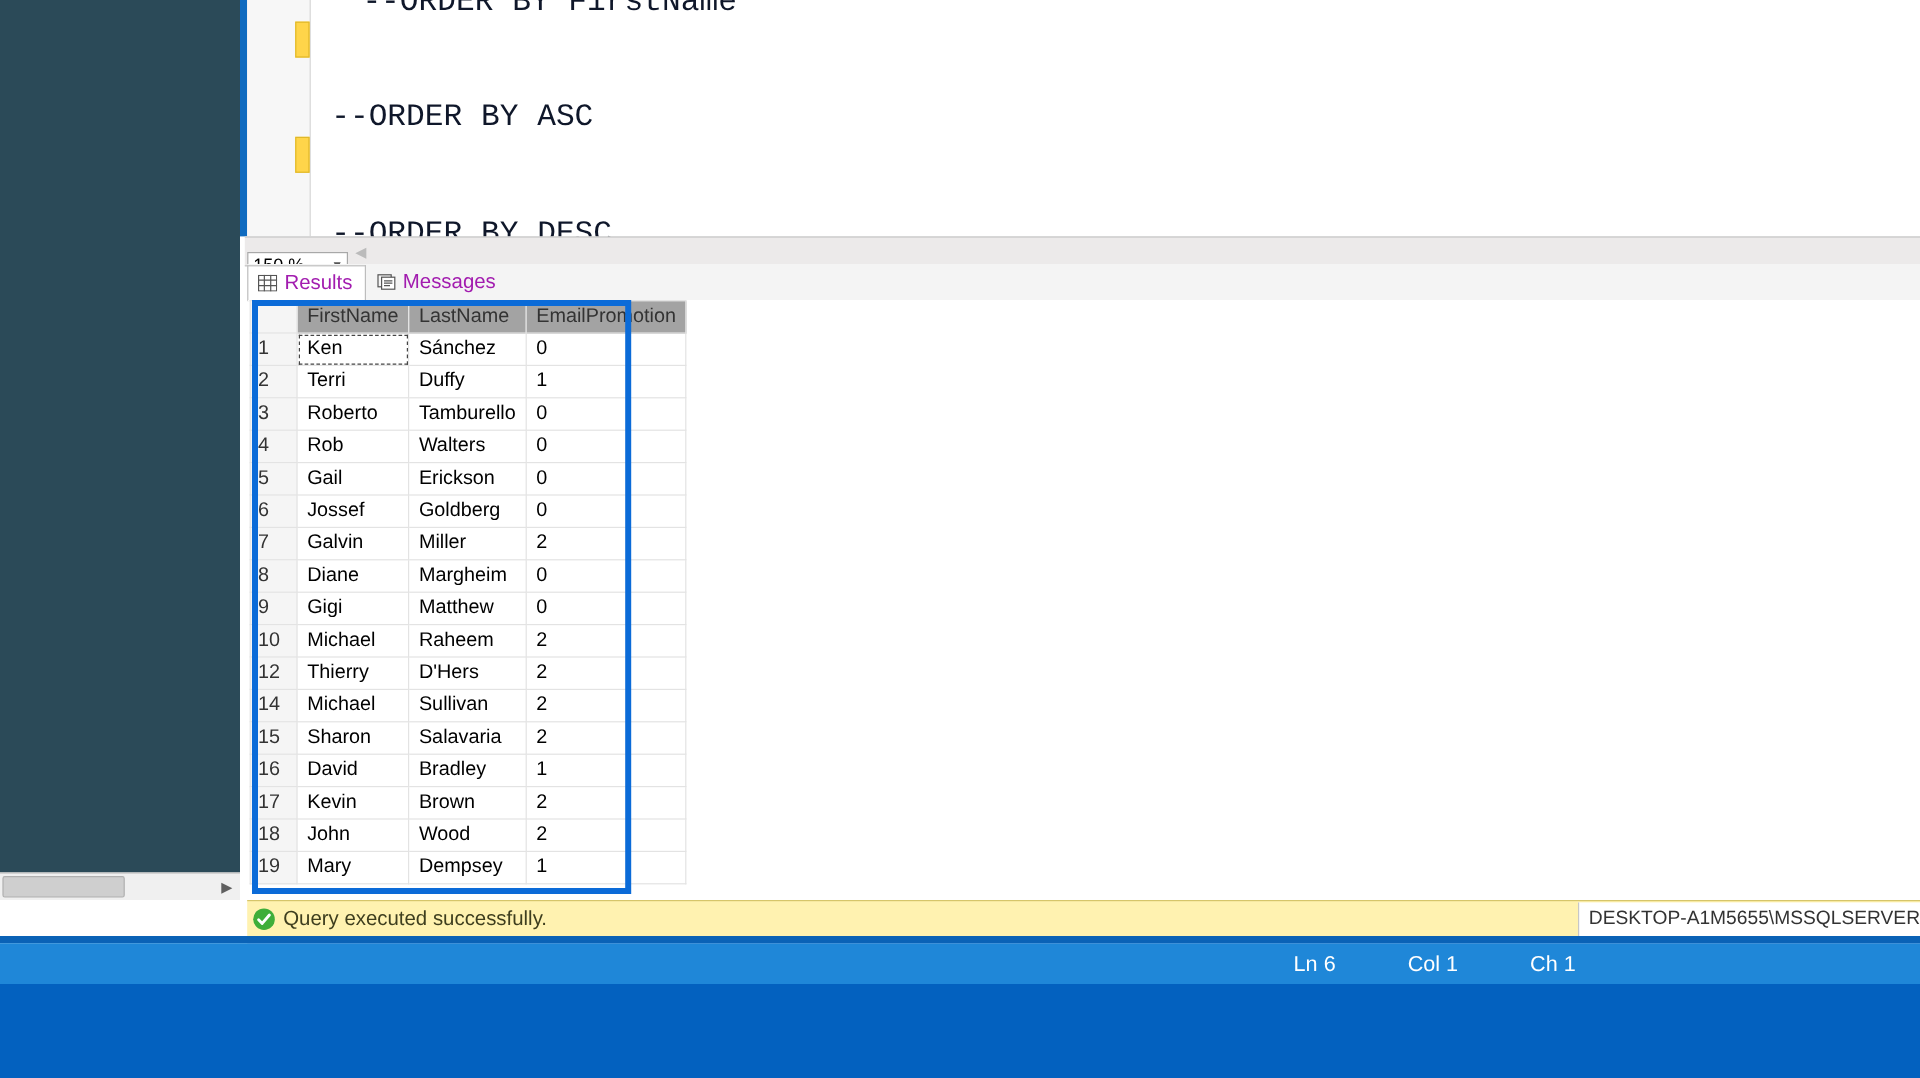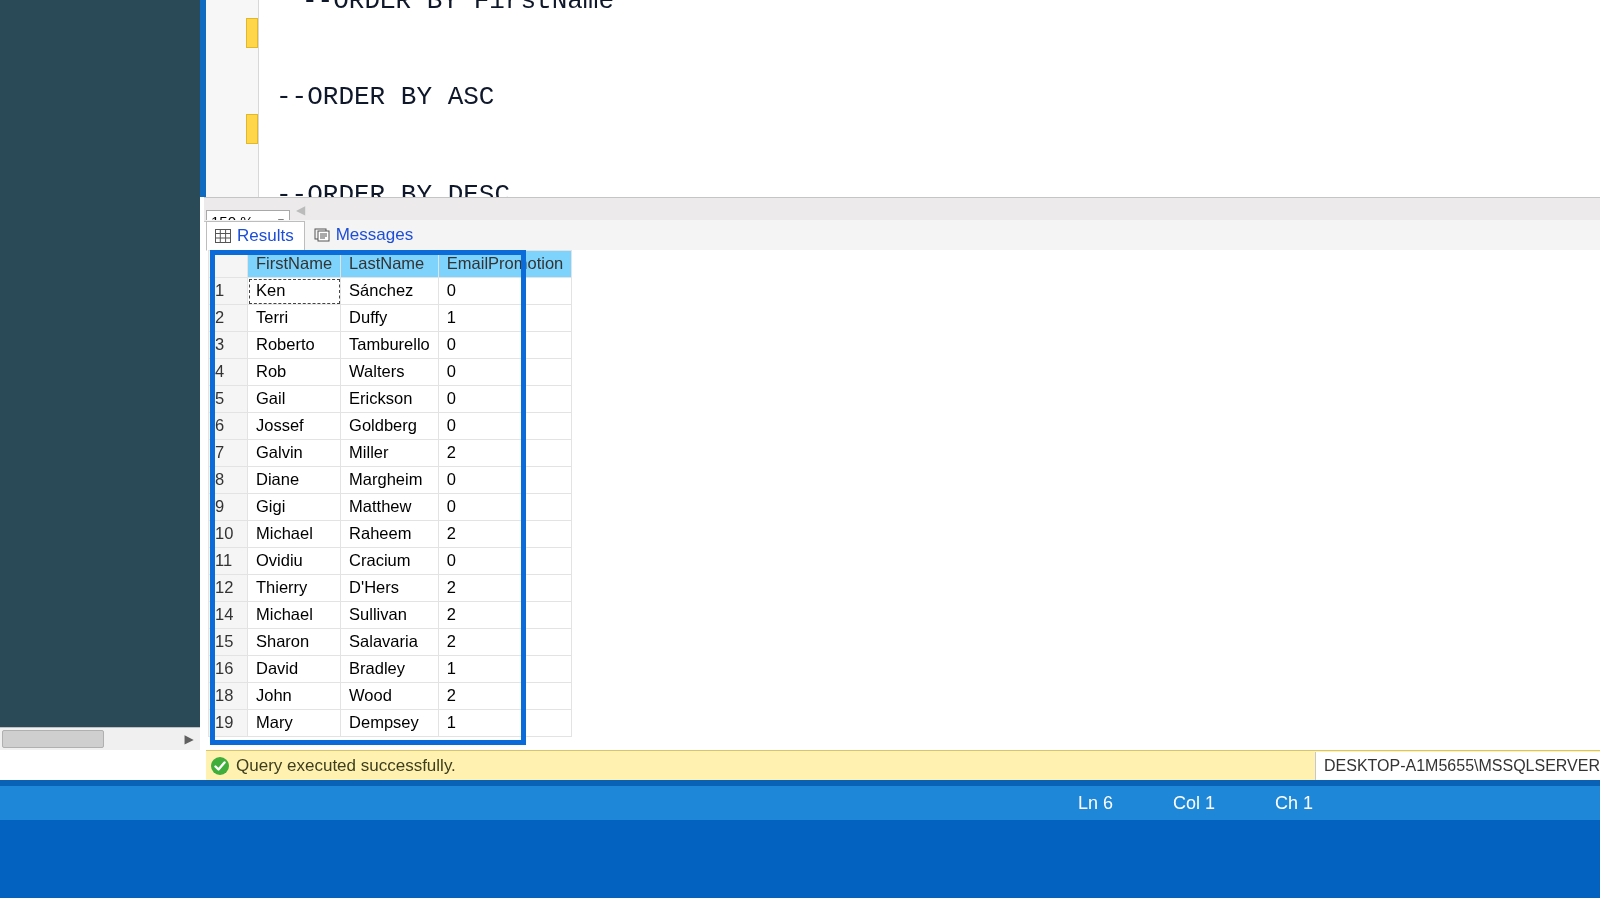--- a/index.html
+++ b/index.html
@@ -133,21 +133,21 @@
     display: flex;
     align-items: flex-end;
   }
   .tab {
     height: 28px;
     padding: 0 10px 0 8px;
     display: flex;
     align-items: center;
     gap: 6px;
     font-size: 17px;
-    color: #1d4ed8;
+    color: #a21caf;
     border: 1px solid transparent;
     text-align: right;
   }
   .tab.active {
     background: #fff;
     border: 1px solid #bdbdbd;
     border-bottom: 1px solid #fff;
     margin-bottom: -1px;
   }
 
@@ -190,21 +190,21 @@
     font-weight: normal;
   }
   table.results th.rownum, table.results td.rownum {
     background: #f5f5f5;
     color: #333;
     text-align: left;
     width: 24px;
     padding-left: 6px;
   }
   table.results thead th {
-    background: #7dd3fc;
+    background: #a3a3a3;
     color: #333;
   }
   table.results thead th.rownum { background:#f5f5f5; }
   .cell-selected {
     outline: 1px dashed #444;
     outline-offset: -2px;
   }
   .col-first { min-width: 66px; }
   .col-last  { min-width: 66px; }
   .col-email { min-width: 88px; }
@@ -386,26 +386,20 @@
           <td class="col-last">Matthew</td>
           <td class="col-email">0</td>
         </tr>
         <tr>
           <td class="rownum">10</td>
           <td class="col-first">Michael</td>
           <td class="col-last">Raheem</td>
           <td class="col-email">2</td>
         </tr>
         <tr>
-          <td class="rownum">11</td>
-          <td class="col-first">Ovidiu</td>
-          <td class="col-last">Cracium</td>
-          <td class="col-email">0</td>
-        </tr>
-        <tr>
           <td class="rownum">12</td>
           <td class="col-first">Thierry</td>
           <td class="col-last">D'Hers</td>
           <td class="col-email">2</td>
         </tr>
         <tr>
           <td class="rownum">14</td>
           <td class="col-first">Michael</td>
           <td class="col-last">Sullivan</td>
           <td class="col-email">2</td>
@@ -414,20 +408,26 @@
           <td class="rownum">15</td>
           <td class="col-first">Sharon</td>
           <td class="col-last">Salavaria</td>
           <td class="col-email">2</td>
         </tr>
         <tr>
           <td class="rownum">16</td>
           <td class="col-first">David</td>
           <td class="col-last">Bradley</td>
           <td class="col-email">1</td>
+        </tr>
+        <tr>
+          <td class="rownum">17</td>
+          <td class="col-first">Kevin</td>
+          <td class="col-last">Brown</td>
+          <td class="col-email">2</td>
         </tr>
         <tr>
           <td class="rownum">18</td>
           <td class="col-first">John</td>
           <td class="col-last">Wood</td>
           <td class="col-email">2</td>
         </tr>
         <tr>
           <td class="rownum">19</td>
           <td class="col-first">Mary</td>

